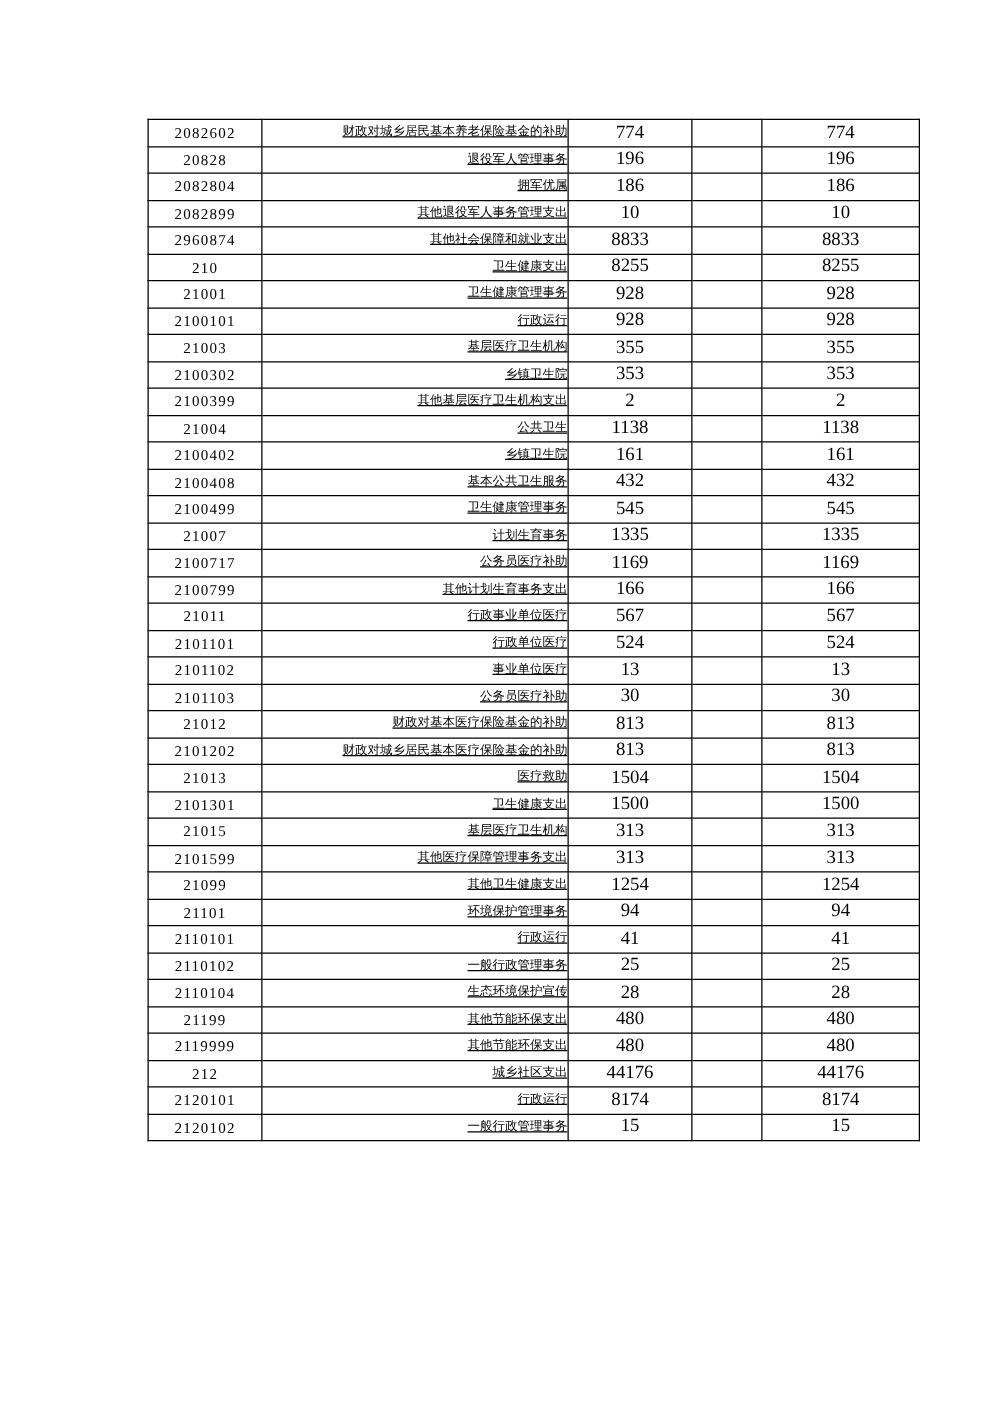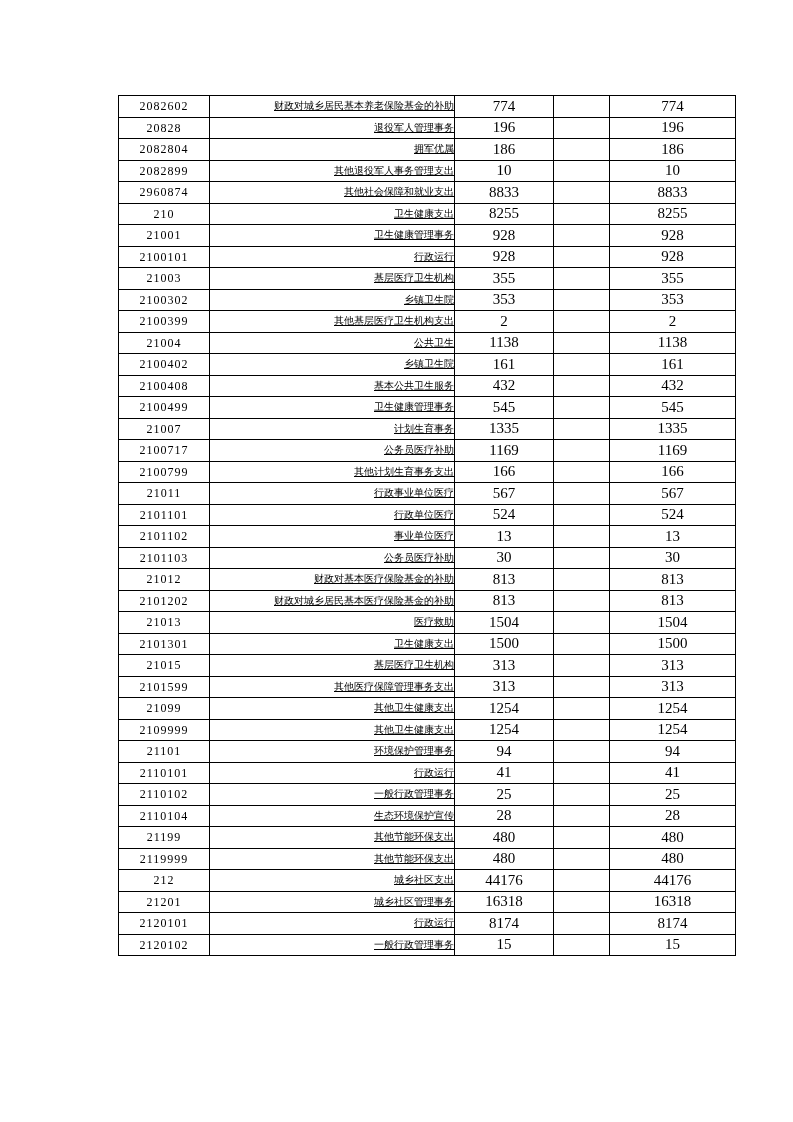--- a/index.html
+++ b/index.html
@@ -266,27 +266,20 @@
           <td class="cell-value2">313</td>
         </tr>
         <tr>
           <td class="cell-code">21099</td>
           <td class="cell-name">其他卫生健康支出</td>
           <td class="cell-value1">1254</td>
           <td class="cell-blank"></td>
           <td class="cell-value2">1254</td>
         </tr>
         <tr>
-          <td class="cell-code">2109999</td>
-          <td class="cell-name">其他卫生健康支出</td>
-          <td class="cell-value1">1254</td>
-          <td class="cell-blank"></td>
-          <td class="cell-value2">1254</td>
-        </tr>
-        <tr>
           <td class="cell-code">21101</td>
           <td class="cell-name">环境保护管理事务</td>
           <td class="cell-value1">94</td>
           <td class="cell-blank"></td>
           <td class="cell-value2">94</td>
         </tr>
         <tr>
           <td class="cell-code">2110101</td>
           <td class="cell-name">行政运行</td>
           <td class="cell-value1">41</td>
@@ -320,27 +313,20 @@
           <td class="cell-value1">480</td>
           <td class="cell-blank"></td>
           <td class="cell-value2">480</td>
         </tr>
         <tr>
           <td class="cell-code">212</td>
           <td class="cell-name">城乡社区支出</td>
           <td class="cell-value1">44176</td>
           <td class="cell-blank"></td>
           <td class="cell-value2">44176</td>
-        </tr>
-        <tr>
-          <td class="cell-code">21201</td>
-          <td class="cell-name">城乡社区管理事务</td>
-          <td class="cell-value1">16318</td>
-          <td class="cell-blank"></td>
-          <td class="cell-value2">16318</td>
         </tr>
         <tr>
           <td class="cell-code">2120101</td>
           <td class="cell-name">行政运行</td>
           <td class="cell-value1">8174</td>
           <td class="cell-blank"></td>
           <td class="cell-value2">8174</td>
         </tr>
         <tr>
           <td class="cell-code">2120102</td>

